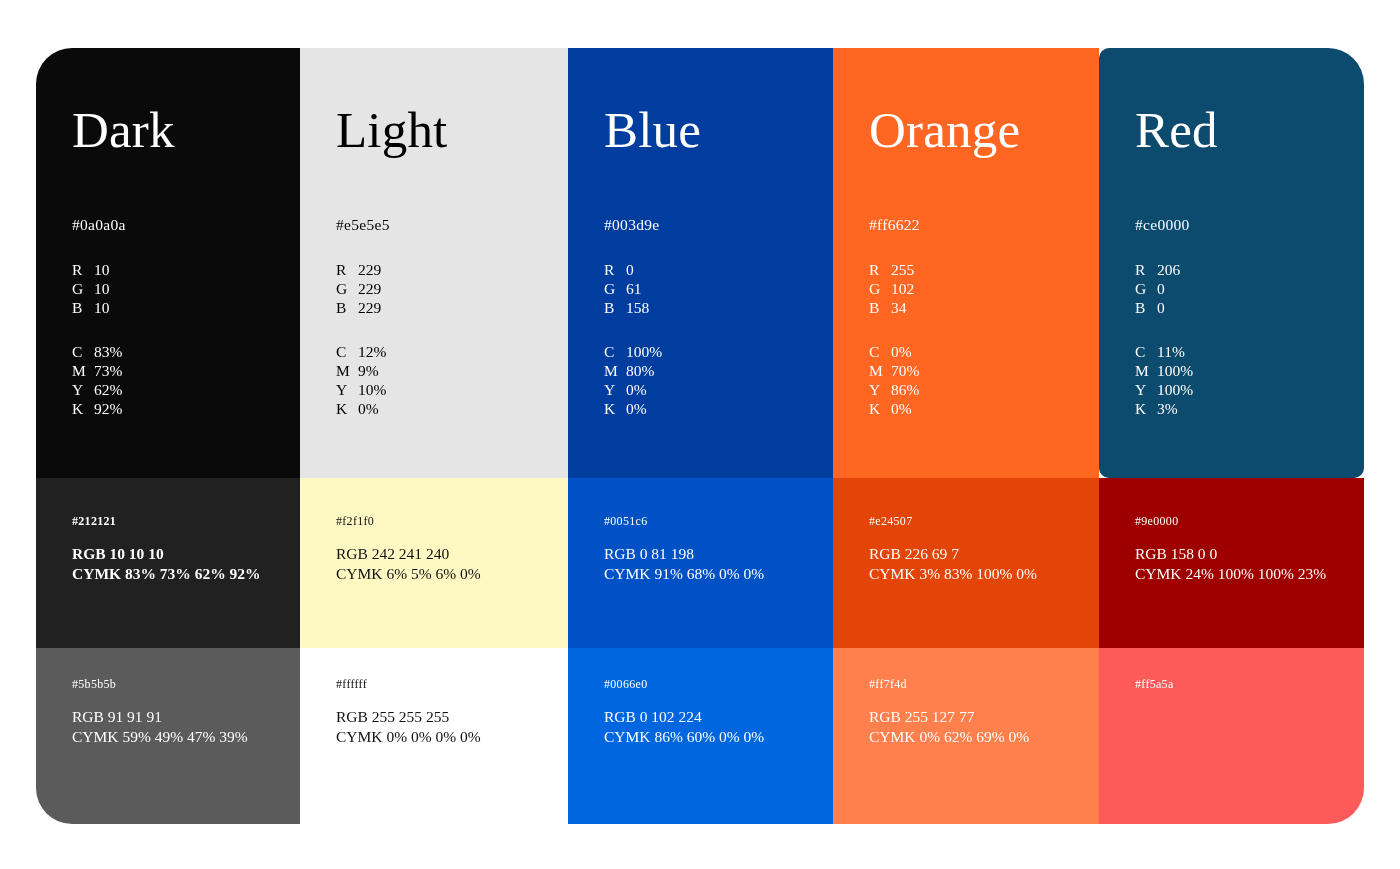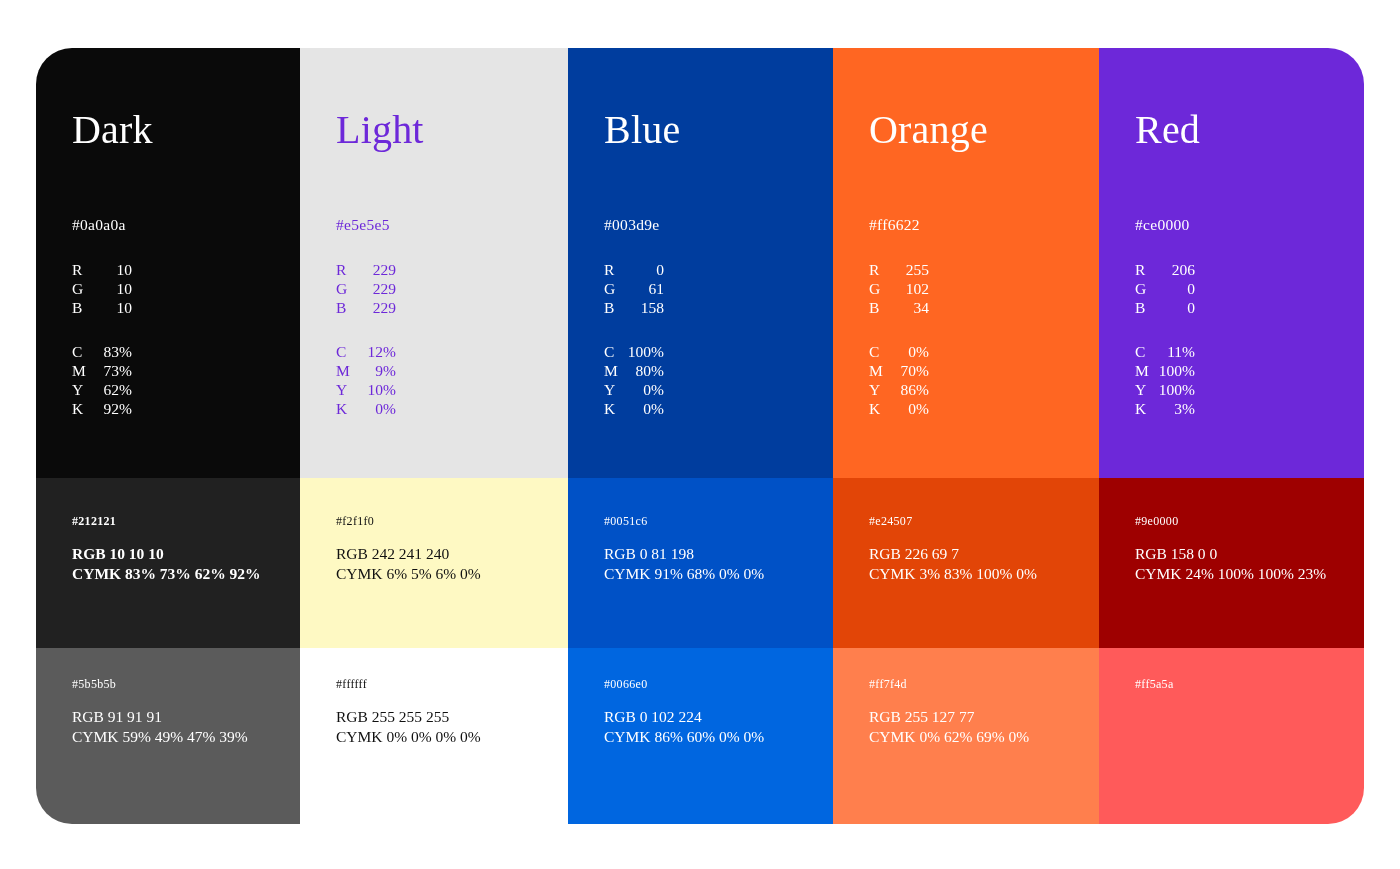--- a/index.html
+++ b/index.html
@@ -34,21 +34,21 @@
   }
 
   
   .cell-primary {
     padding: 0;
   }
   .swatch-title {
     position: absolute;
     left: 36px;
     top: 58px;
-    font-size: 40px;
+    font-size: 51px;
     line-height: 48px;
     letter-spacing: 0.2px;
     white-space: nowrap;
   }
   .swatch-hex {
     position: absolute;
     left: 36px;
     top: 167px;
     font-size: 15.5px;
     line-height: 19px;
@@ -69,21 +69,20 @@
     align-items: baseline;
     height: 19px;
   }
   .channel-key {
     width: 22px;
     text-align: left;
     flex: 0 0 22px;
   }
   .channel-val {
     width: 38px;
-    text-align: right;
     flex: 0 0 38px;
   }
 
   
   .tint-hex {
     position: absolute;
     left: 36px;
     font-size: 12px;
     line-height: 19px;
     letter-spacing: 0.3px;
@@ -136,21 +135,21 @@
         <div class="channel-row">
           <span class="channel-key">Y</span>
           <span class="channel-val">62%</span>
         </div>
         <div class="channel-row">
           <span class="channel-key">K</span>
           <span class="channel-val">92%</span>
         </div>
       </div>
     </div>
-    <div class="cell cell-primary" style="background: rgb(229, 229, 229); color: #6d28d9;">
+    <div class="cell cell-primary" style="background: rgb(229, 229, 229); color: #000000;">
       <div class="swatch-title">Light</div>
       <div class="swatch-hex">#e5e5e5</div>
       <div class="channel-block channels-rgb">
         <div class="channel-row">
           <span class="channel-key">R</span>
           <span class="channel-val">229</span>
         </div>
         <div class="channel-row">
           <span class="channel-key">G</span>
           <span class="channel-val">229</span>
@@ -244,21 +243,21 @@
         <div class="channel-row">
           <span class="channel-key">Y</span>
           <span class="channel-val">86%</span>
         </div>
         <div class="channel-row">
           <span class="channel-key">K</span>
           <span class="channel-val">0%</span>
         </div>
       </div>
     </div>
-    <div class="cell cell-primary" style="background: #6d28d9; color: rgb(255, 255, 255);">
+    <div class="cell cell-primary" style="background: #0c4a6e; color: rgb(255, 255, 255); border-radius: 10px;">
       <div class="swatch-title">Red</div>
       <div class="swatch-hex">#ce0000</div>
       <div class="channel-block channels-rgb">
         <div class="channel-row">
           <span class="channel-key">R</span>
           <span class="channel-val">206</span>
         </div>
         <div class="channel-row">
           <span class="channel-key">G</span>
           <span class="channel-val">0</span>

